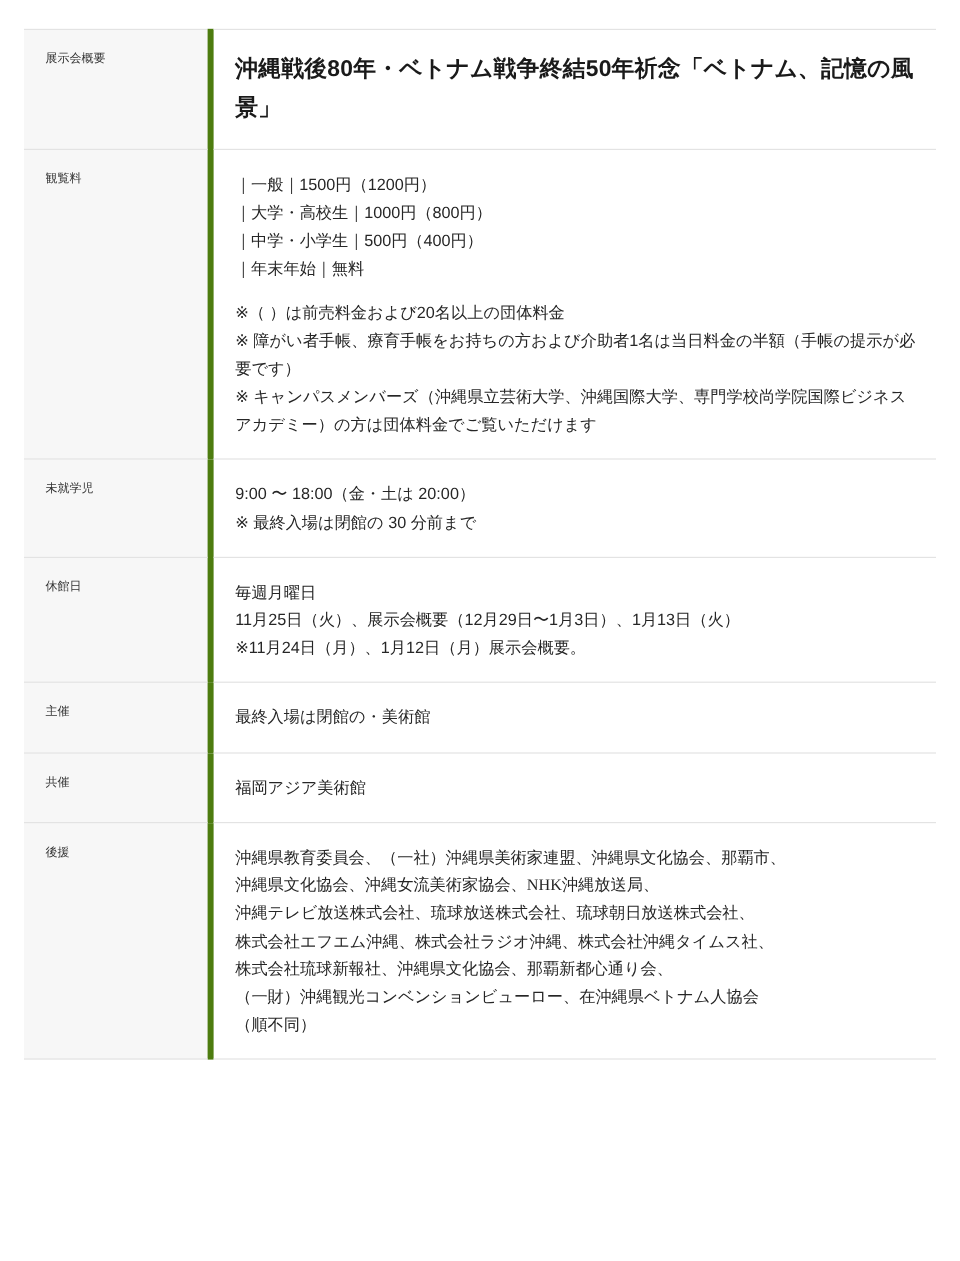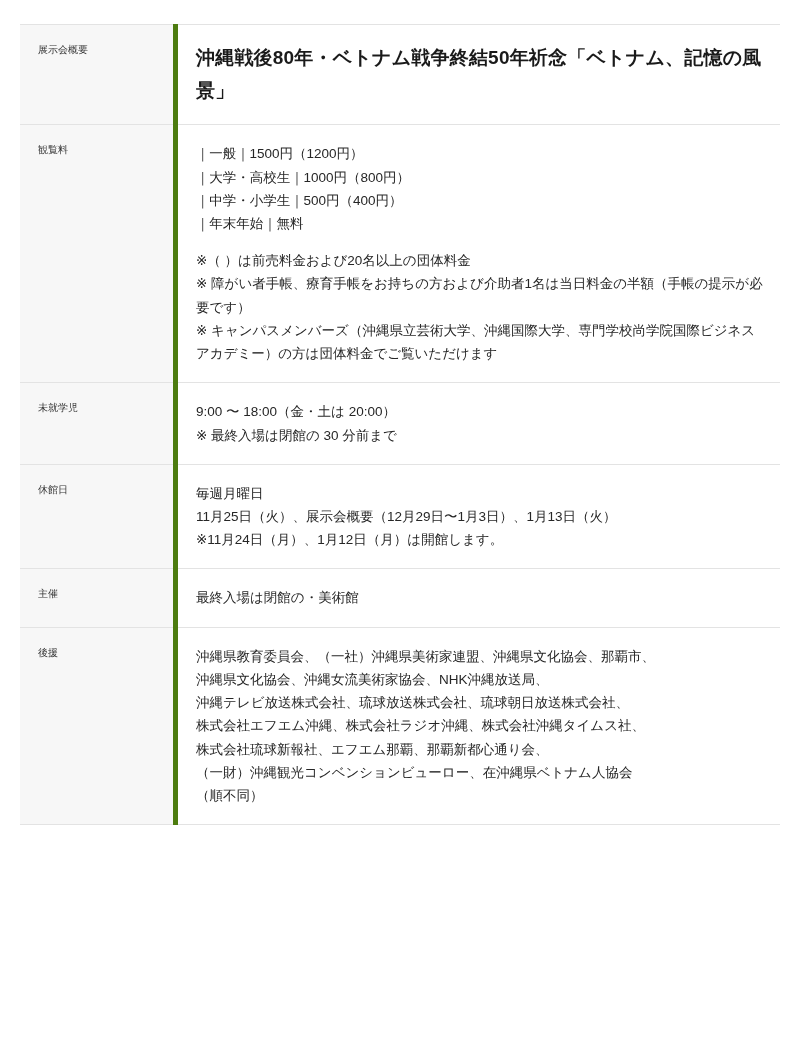--- a/index.html
+++ b/index.html
@@ -26,20 +26,21 @@
     width: 760px;
     border-collapse: collapse;
     table-layout: fixed;
     font-size: 13.5px;
   }
   table.info-table tr {
     border-top: 1px solid #e3e3e3;
   }
   table.info-table tr:last-child {
     border-bottom: 1px solid #e3e3e3;
+    font-family: Liberation Serif, serif;
   }
   th.label-cell {
     width: 135px;
     background: #f7f7f7;
     text-align: left;
     vertical-align: top;
     font-weight: normal;
     color: #333333;
     padding: 17px 0 17px 18px;
     border-right: 5px solid #4d7c0f;
@@ -110,41 +111,47 @@
           <span class="line">9:00 〜 18:00（金・土は 20:00）</span>
           <span class="line">※ 最終入場は閉館の 30 分前まで</span>
         </td>
       </tr>
 
       <tr>
         <th class="label-cell">休館日</th>
         <td class="value-cell tight">
           <span class="line">毎週月曜日</span>
           <span class="line">11月25日（火）、展示会概要（12月29日〜1月3日）、1月13日（火）</span>
-          <span class="line">※11月24日（月）、1月12日（月）は開館します。</span>
+          <span class="line">※11月24日（月）、1月12日（月）展示会概要。</span>
         </td>
       </tr>
 
       <tr>
         <th class="label-cell">主催</th>
         <td class="value-cell">
           <span class="line">最終入場は閉館の・美術館</span>
         </td>
       </tr>
 
+      <tr>
+        <th class="label-cell">共催</th>
+        <td class="value-cell">
+          <span class="line">福岡アジア美術館</span>
+        </td>
+      </tr>
 
 
       <tr>
         <th class="label-cell">後援</th>
         <td class="value-cell tight">
           <span class="line">沖縄県教育委員会、（一社）沖縄県美術家連盟、沖縄県文化協会、那覇市、</span>
           <span class="line">沖縄県文化協会、沖縄女流美術家協会、NHK沖縄放送局、</span>
           <span class="line">沖縄テレビ放送株式会社、琉球放送株式会社、琉球朝日放送株式会社、</span>
           <span class="line">株式会社エフエム沖縄、株式会社ラジオ沖縄、株式会社沖縄タイムス社、</span>
-          <span class="line">株式会社琉球新報社、エフエム那覇、那覇新都心通り会、</span>
+          <span class="line">株式会社琉球新報社、沖縄県文化協会、那覇新都心通り会、</span>
           <span class="line">（一財）沖縄観光コンベンションビューロー、在沖縄県ベトナム人協会</span>
           <span class="line">（順不同）</span>
         </td>
       </tr>
 
     </tbody>
   </table>
 </div>
 
 </body></html>

